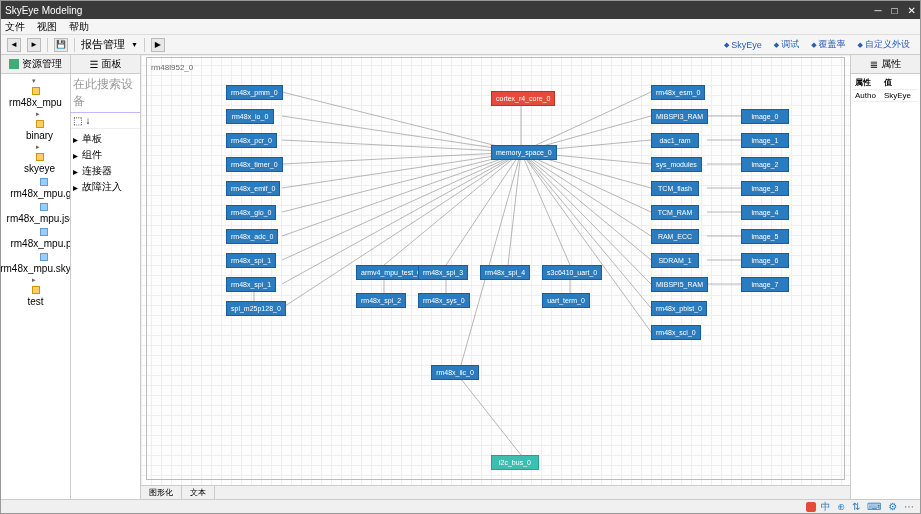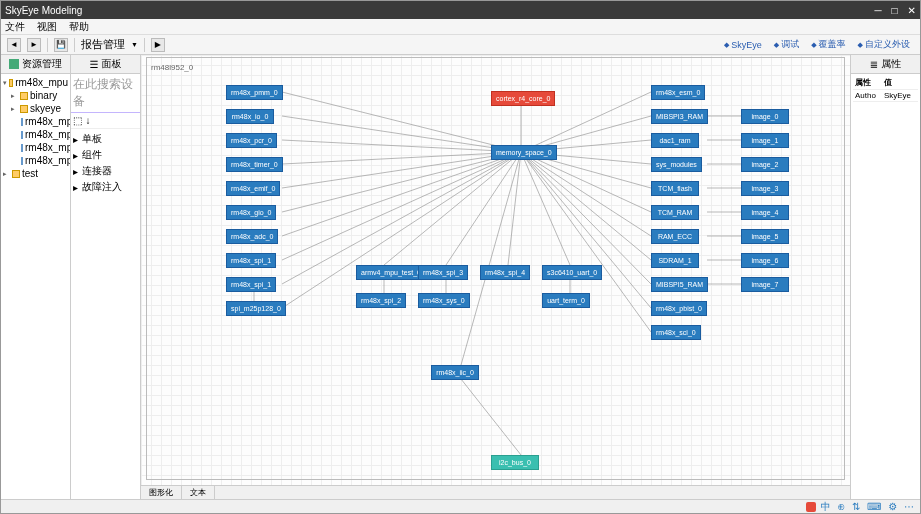--- a/index.html
+++ b/index.html
@@ -12,21 +12,21 @@
 .toolbar .tbtn { width: 14px; height: 14px; background: #e8e8e8; border: 1px solid #bbb; display: inline-flex; align-items: center; justify-content: center; font-size: 8px; cursor: pointer; }
 .toolbar .sep { width: 1px; height: 14px; background: #ccc; }
 .toolbar .right { margin-left: auto; display: flex; gap: 4px; }
 .toolbar .linkbtn { color: #2a5db0; font-size: 9px; padding: 1px 4px; cursor: pointer; display: flex; align-items: center; gap: 2px; }
 .toolbar .linkbtn::before { content: "◆"; font-size: 7px; }
 .main { flex: 1; display: flex; overflow: hidden; }
 .leftpanel { width: 70px; background: #fff; border-right: 1px solid #ccc; display: flex; flex-direction: column; }
 .panelhdr { background: #f0f0f0; border-bottom: 1px solid #ccc; padding: 2px 4px; font-size: 9px; display: flex; align-items: center; gap: 3px; justify-content: center; }
 .panelhdr .icon { width: 10px; height: 10px; background: #4a7; display: inline-block; }
 .tree { padding: 2px; font-size: 8px; overflow: hidden; }
-.tree .row { display: flex; align-items: center; gap: 2px; padding: 1px 0; white-space: nowrap; cursor: pointer; }
+.tree .row { display: flex; align-items: center; gap: 2px; padding: 1px 0; white-space: nowrap; cursor: pointer; flex-direction: column; }
 .tree .indent1 { padding-left: 8px; }
 .tree .indent2 { padding-left: 16px; }
 .tree .exp { font-size: 7px; color: #666; width: 7px; }
 .tree .ficon { width: 8px; height: 8px; background: #fc6; border: 0.5px solid #c90; }
 .tree .gicon { width: 8px; height: 8px; background: #9cf; border: 0.5px solid #69c; }
 .midpanel { width: 70px; background: #fff; border-right: 1px solid #ccc; display: flex; flex-direction: column; }
 .midpanel .searchrow { padding: 2px; font-size: 12px; color: #999; border-bottom: 1px solid #c4b5fd; }
 .midpanel .toolrow { padding: 2px; display: flex; gap: 3px; border-bottom: 1px solid #eee; }
 .midpanel .mtree { padding: 2px; font-size: 8px; }
 .midpanel .mtree .mrow { display: flex; align-items: center; gap: 2px; padding: 1px 0; cursor: pointer; }

